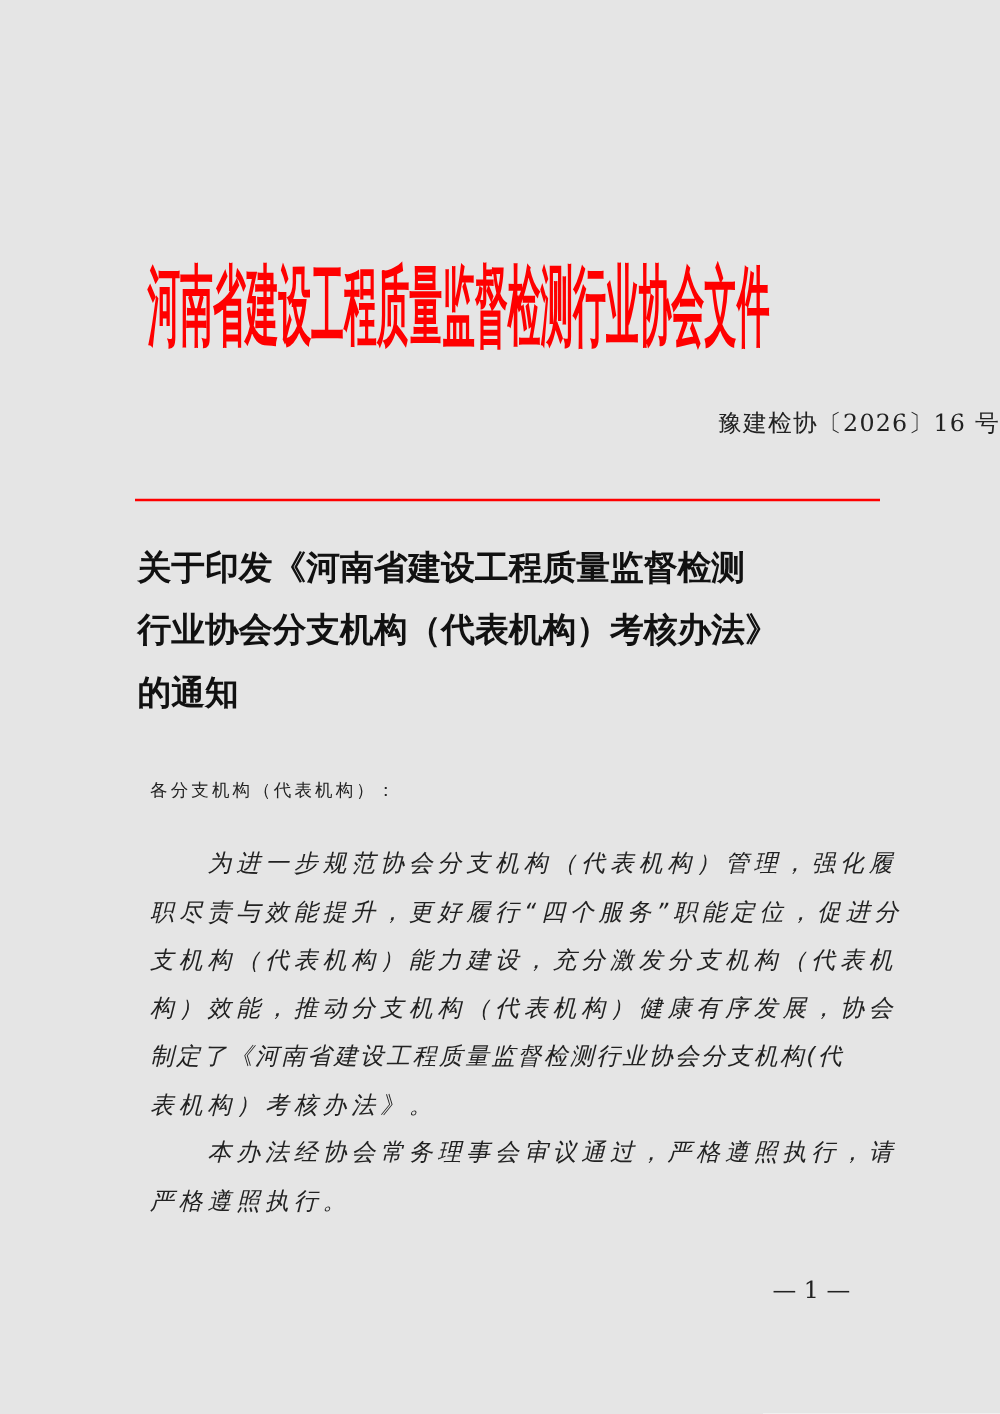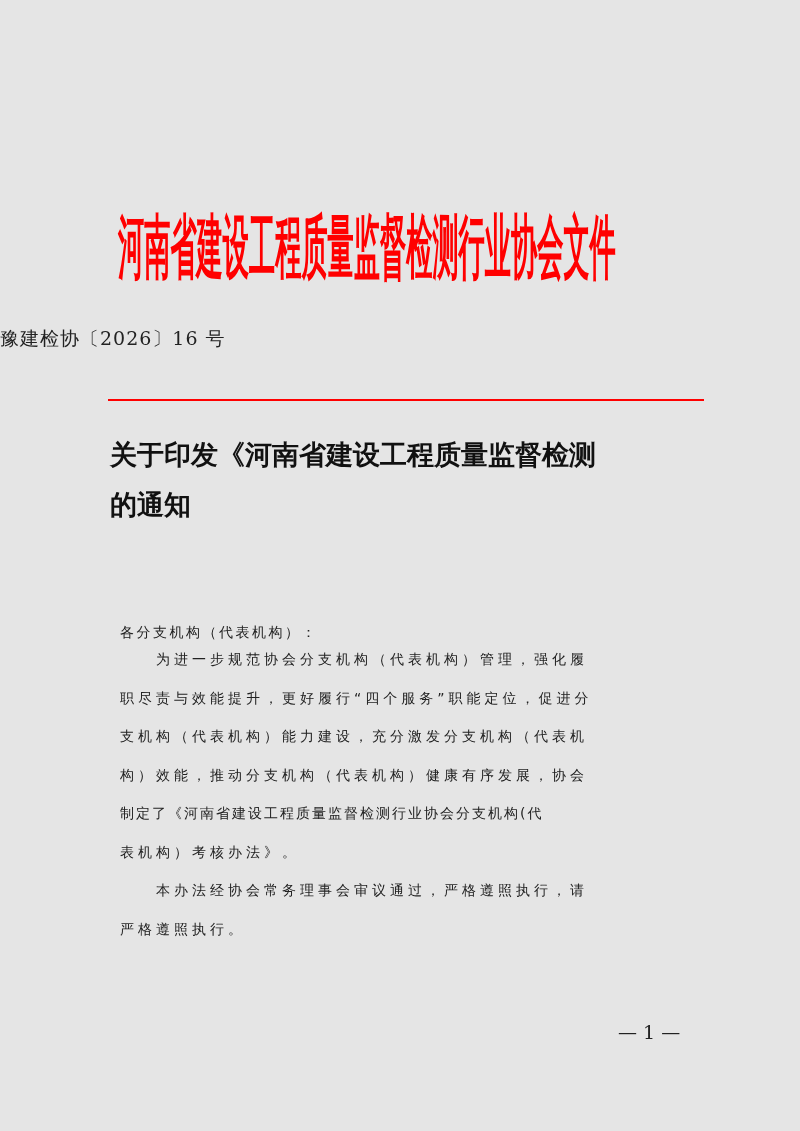--- a/index.html
+++ b/index.html
@@ -36,21 +36,21 @@
     text-align: left;
     transform-origin: left center;
     transform: scaleX(0.655) scaleY(1.75);
     letter-spacing: 0px;
   }
   .doc-number {
     position: absolute;
     left: 0;
     width: 800px;
     top: 326px;
-    text-align: left;
+    text-align: right;
     font-size: 19px;
     letter-spacing: 1px;
     color: #222222;
     font-family: "DejaVu Serif", "Liberation Serif", serif;
   }
   .red-rule {
     position: absolute;
     left: 108px;
     top: 399px;
     width: 596px;
@@ -79,26 +79,27 @@
     top: 624px;
     font-size: 14px;
     letter-spacing: 2.5px;
     color: #222222;
     font-family: "DejaVu Sans", "Liberation Sans", sans-serif;
     white-space: nowrap;
   }
   .body-text {
     position: absolute;
     left: 120px;
-    top: 640px;
+    top: 672px;
     width: 560px;
     font-family: "DejaVu Sans", "Liberation Sans", sans-serif;
-    font-size: 14px;
+    font-size: 19px;
     line-height: 38.5px;
     color: #222222;
+    font-style: italic;
   }
   .body-line {
     display: block;
     white-space: nowrap;
     letter-spacing: 4px;
   }
   .body-line.tight {
     letter-spacing: 2px;
   }
   .page-number {
@@ -117,20 +118,21 @@
 <div class="page">
 
   <div class="red-header">河南省建设工程质量监督检测行业协会文件</div>
 
   <div class="doc-number">豫建检协〔2026〕16 号</div>
 
   <div class="red-rule"></div>
 
   <div class="title-block">
     <span class="title-line">关于印发《河南省建设工程质量监督检测</span>
+    <span class="title-line">行业协会分支机构（代表机构）考核办法》</span>
     <span class="title-line">的通知</span>
   </div>
 
   <div class="salutation">各分支机构（代表机构）：</div>
 
   <div class="body-text">
     <span class="body-line">　　为进一步规范协会分支机构（代表机构）管理，强化履</span>
     <span class="body-line">职尽责与效能提升，更好履行“四个服务”职能定位，促进分</span>
     <span class="body-line">支机构（代表机构）能力建设，充分激发分支机构（代表机</span>
     <span class="body-line">构）效能，推动分支机构（代表机构）健康有序发展，协会</span>

